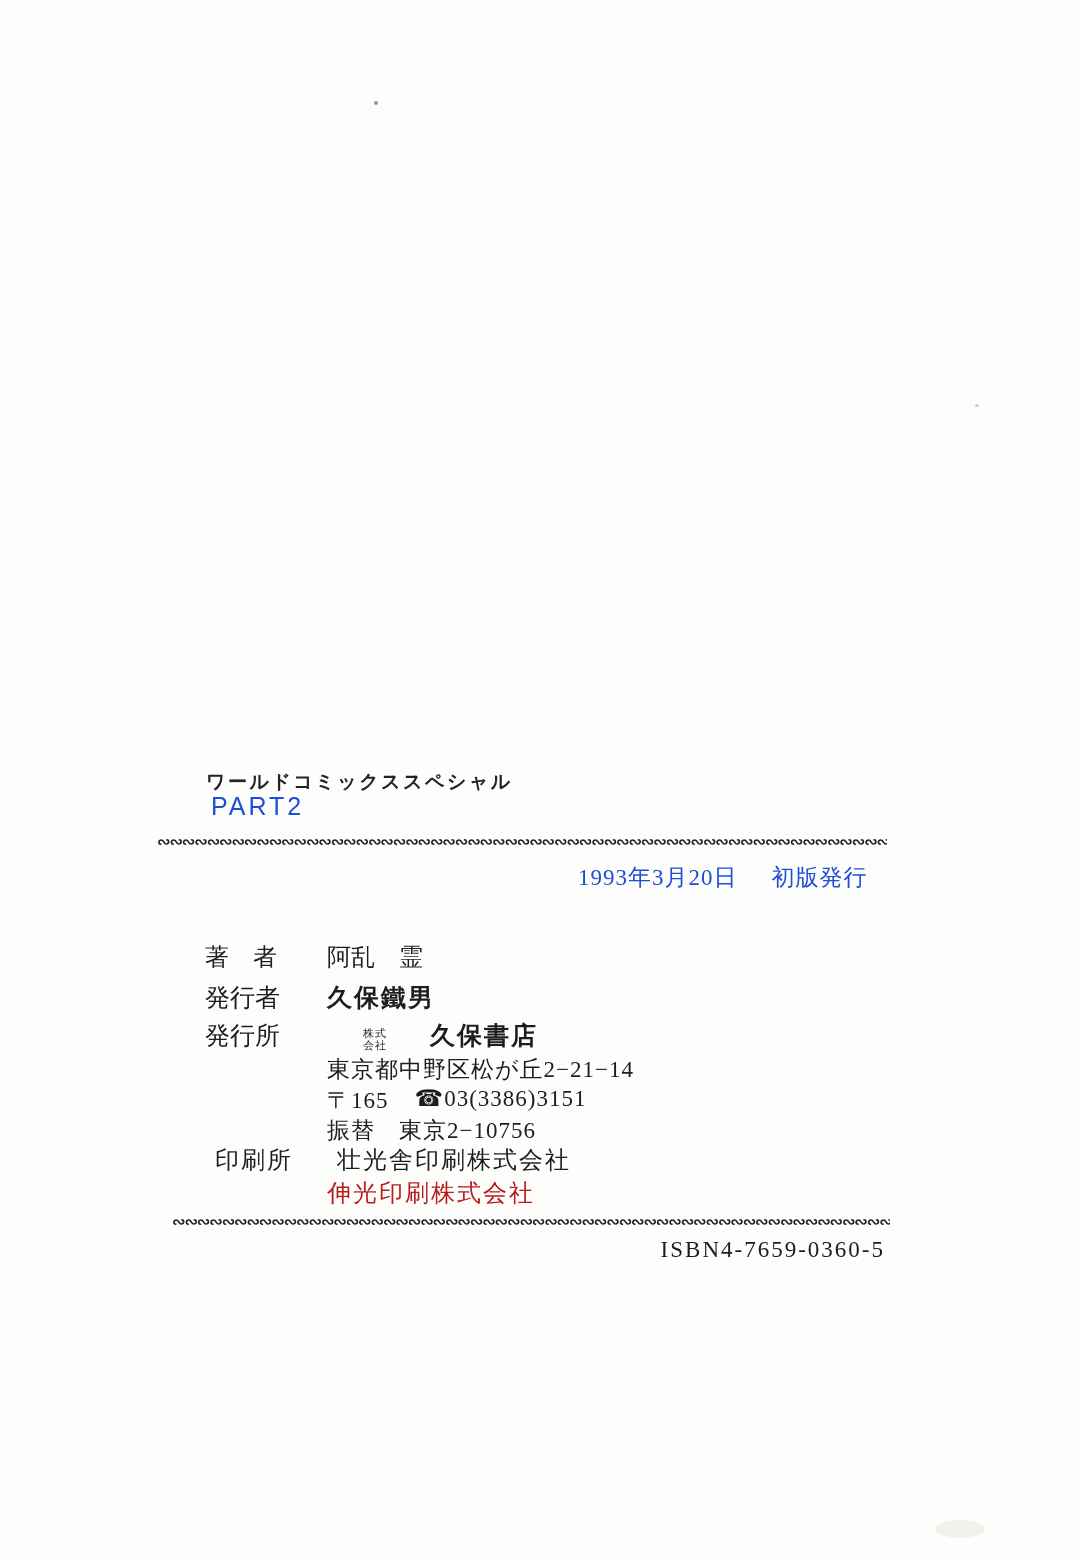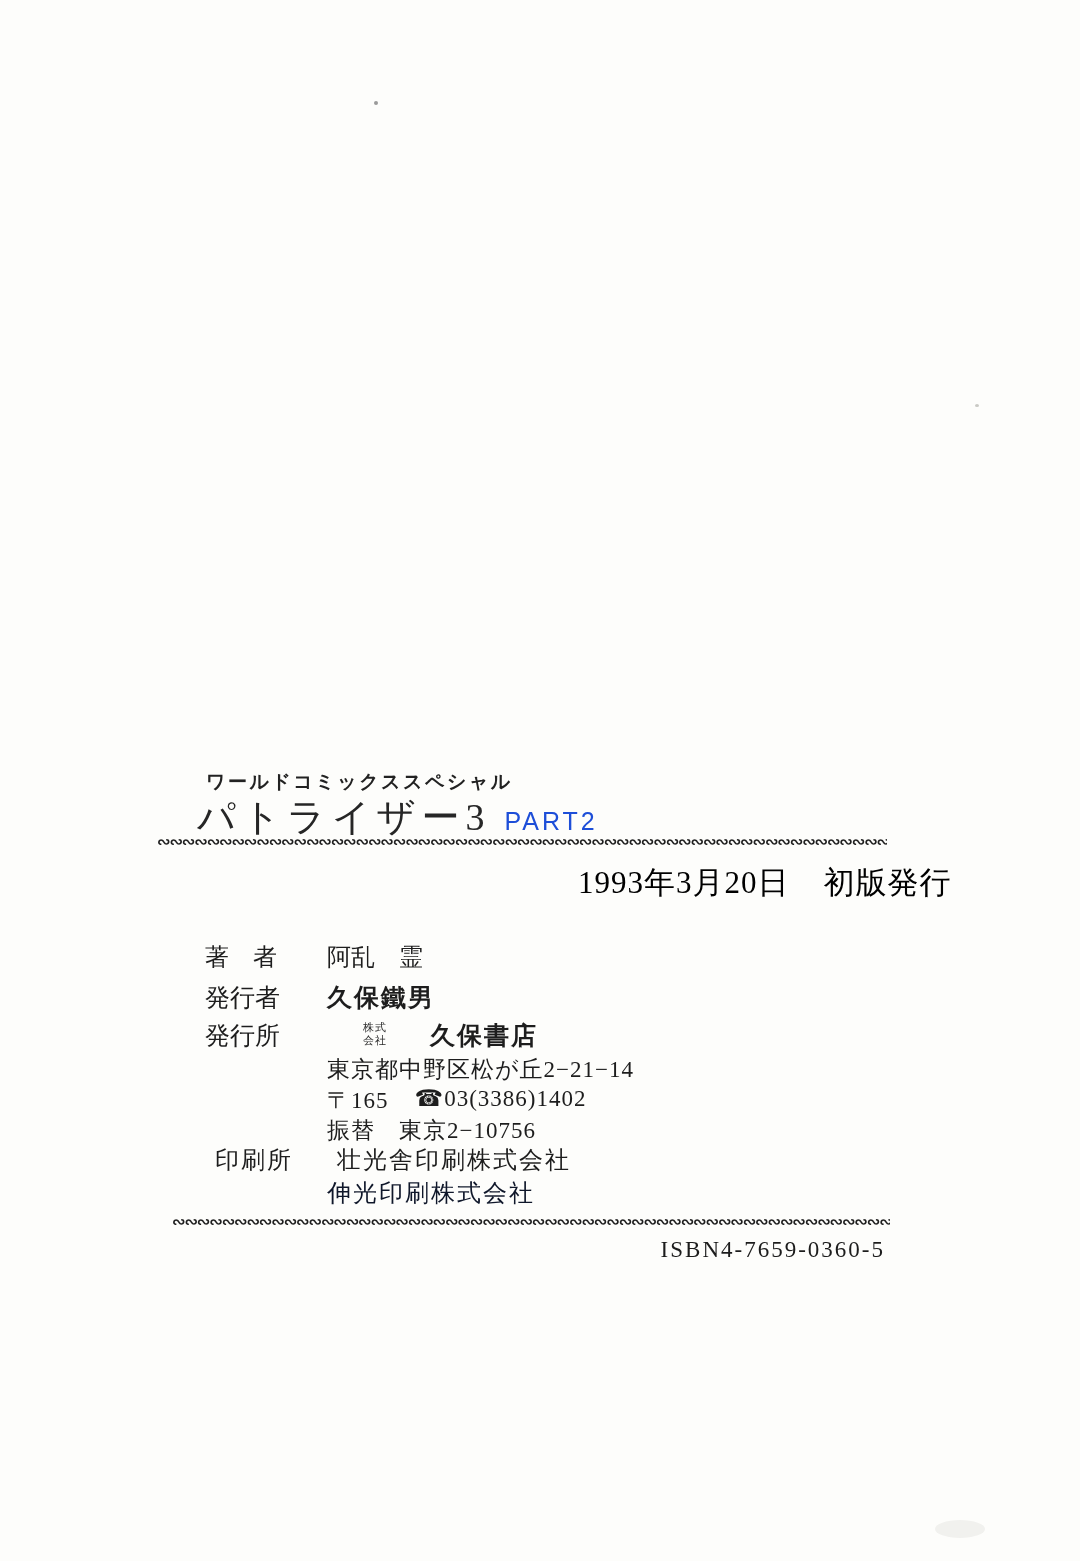--- a/index.html
+++ b/index.html
@@ -40,72 +40,71 @@
     font-family:"DejaVu Sans",sans-serif;
     font-size:16px;font-weight:700;line-height:14px;
     letter-spacing:-1px;color:#1b1b1b;
     white-space:nowrap;overflow:hidden;height:16px;
   }
   .flourish-top{left:157px;top:835px;width:730px;}
   .flourish-bottom{left:172px;top:1215px;width:718px;}
 
   
   .edition-line{
-    left:578px;top:862px;font-size:31px;letter-spacing:1px;
-    display:flex;color:#000000;
+    left:578px;top:862px;font-size:23px;letter-spacing:1px;
+    display:flex;color:#1d4ed8;
   }
   .edition-line .gap{width:34px;}
 
   
   .row{display:flex;font-size:24px;color:#1d1d1d;}
   .row .label{width:122px;flex:0 0 122px;}
   .author-row{left:205px;top:941px;}
   .publisher-row{left:205px;top:981px;}
   .publisher-row .label,.house-row .label{
     font-family:Liberation Mono, monospace;font-weight:500;font-size:25px;
   }
   .publisher-row .value,.house-row .house-name{
     font-family:"Liberation Sans","DejaVu Sans",sans-serif;font-weight:600;letter-spacing:2px;font-size:25px;
   }
   .house-row{left:205px;top:1019px;gap:36px;}
   .company-type{
-    display:flex;flex-direction:column;justify-content:flex-start;
+    display:flex;flex-direction:column;justify-content:flex-end;
     font-size:11px;line-height:1.15;letter-spacing:1px;
     margin-right:7px;margin-top:2px;
     font-family:"Liberation Sans","DejaVu Sans",sans-serif;color:#2a2a2a;
   }
   .addr{left:327px;font-size:23px;letter-spacing:1px;color:#1d1d1d;}
   .addr-1{top:1054px;}
   .addr-2{top:1085px;display:flex;}
   .addr-2 .gap{width:26px;}
   .addr-3{top:1115px;display:flex;}
   .addr-3 .gap{width:24px;}
   .printer-row{left:215px;top:1144px;letter-spacing:2px;}
-  .printer-2{left:327px;top:1177px;font-size:24px;letter-spacing:2px;color:#0f172a;}
+  .printer-2{left:327px;top:1177px;font-size:24px;letter-spacing:2px;color:#b91c1c;}
 
   
   .footer-line{
     left:195px;top:1237px;width:690px;
     display:flex;font-size:23px;color:#1c1c1c;
   }
   .footer-notice{letter-spacing:1px;}
   .footer-isbn{margin-left:auto;letter-spacing:2px;}
 
   
   .speck{border-radius:50%;}
   .speck-1{left:374px;top:101px;width:4px;height:4px;background:#9a9a9a;}
   .speck-2{left:975px;top:404px;width:4px;height:3px;background:#c9c9c4;}
   .smudge{left:935px;top:1520px;width:50px;height:18px;background:#f1f1ee;border-radius:50%;}
 </style>
 </head>
 <body>
 
 <div class="abs series-label">ワールドコミックススペシャル</div>
 <div class="abs title-row">
-  <span class="title-main">パトライザー3</span>
   <span class="title-suffix">PART2</span>
 </div>
 
 <div class="abs flourish flourish-top" style="color: rgb(31, 31, 31);">∾∾∾∾∾∾∾∾∾∾∾∾∾∾∾∾∾∾∾∾∾∾∾∾∾∾∾∾∾∾∾∾∾∾∾∾∾∾∾∾∾∾∾∾∾∾∾∾∾∾∾∾∾∾∾∾∾∾∾∾∾∾∾∾</div>
 <div class="abs flourish flourish-bottom" style="color: rgb(31, 31, 31);">∾∾∾∾∾∾∾∾∾∾∾∾∾∾∾∾∾∾∾∾∾∾∾∾∾∾∾∾∾∾∾∾∾∾∾∾∾∾∾∾∾∾∾∾∾∾∾∾∾∾∾∾∾∾∾∾∾∾∾∾∾∾∾∾</div>
 
 <div class="abs edition-line">
   <span>1993年3月20日</span>
   <span class="gap"></span>
   <span>初版発行</span>
@@ -128,21 +127,21 @@
     <span>会社</span>
   </span>
   <span class="house-name">久保書店</span>
 </div>
 
 <div class="abs addr addr-1">東京都中野区松が丘2−21−14</div>
 
 <div class="abs addr addr-2">
   <span>〒165</span>
   <span class="gap"></span>
-  <span>☎03(3386)1402</span>
+  <span>☎03(3386)3151</span>
 </div>
 
 <div class="abs addr addr-3">
   <span>振替</span>
   <span class="gap"></span>
   <span>東京2−10756</span>
 </div>
 
 <div class="abs row printer-row">
   <span class="label">印刷所</span>

